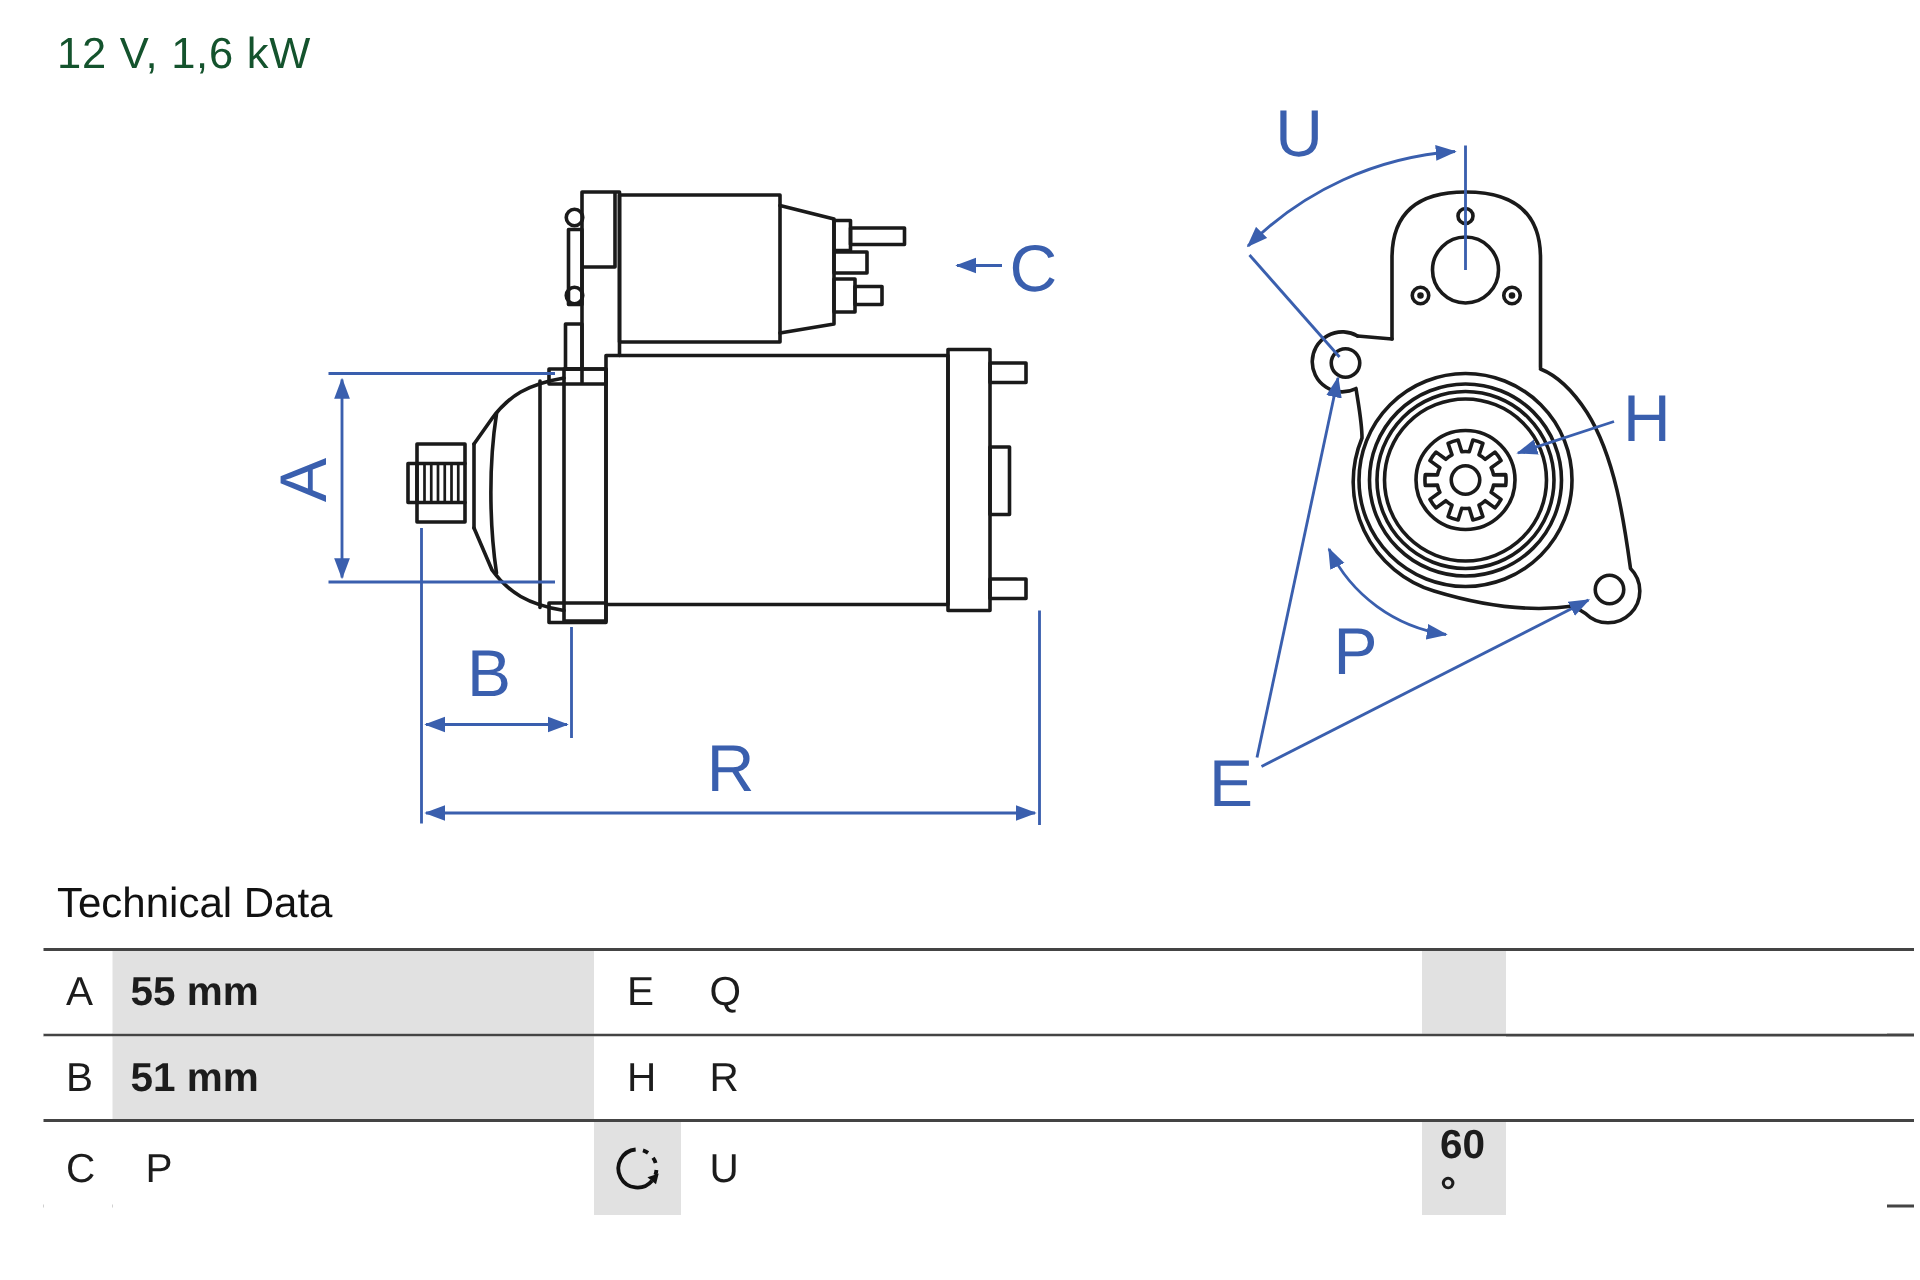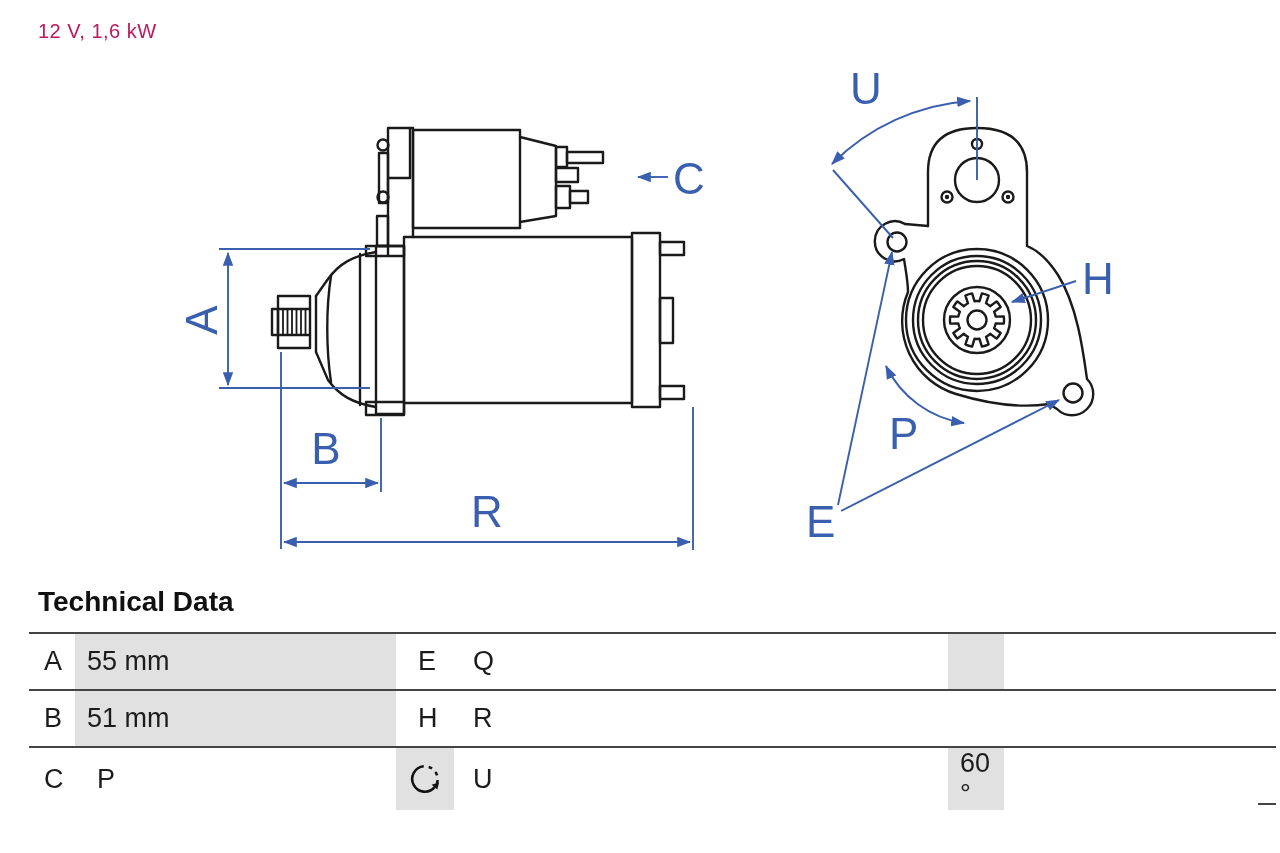--- a/index.html
+++ b/index.html
@@ -1,30 +1,30 @@
 <!DOCTYPE html>
 <html><head>
 <meta charset="utf-8">
 <style>
   html,body{margin:0;padding:0;background:#fff;}
   .page{position:relative;width:1280px;height:853px;background:#ffffff;
         font-family:"Liberation Sans",sans-serif;overflow:hidden;color:#1a1a1a;}
-  .title{position:absolute;left:38px;top:20px;font-size:20px;letter-spacing:.5px;color:#be185d;}
+  .title{position:absolute;left:38px;top:20px;font-size:29px;letter-spacing:.5px;color:#14532d;}
   .drawing{position:absolute;left:0;top:0;}
   .dim-letter{font-family:"Liberation Sans",sans-serif;font-size:44px;fill:#3a5fae;font-weight:400;}
-  .tech-heading{position:absolute;left:38px;top:586px;font-size:28px;font-weight:bold;color:#111;}
+  .tech-heading{position:absolute;left:38px;top:586px;font-size:28px;font-weight:normal;color:#111;}
   .tech-table{position:absolute;left:29px;top:632px;width:1247px;}
   .trow{display:grid;grid-template-columns:46px 321px 58px 494px 56px 254px 18px;
         height:55px;border-top:2px solid #444444;}
   .trow:last-child{border-bottom:2px solid #444444;}
   .cell{display:flex;align-items:center;font-size:27px;color:#1c1c1c;}
   .k{background:#ffffff;padding-left:15px;}
   .k2{padding-left:22px;}
   .k3{padding-left:19px;}
-  .v{background:#e1e1e1;padding-left:12px;}
+  .v{background:#e1e1e1;padding-left:12px;font-weight:bold;}
   .sp{background:#ffffff;}
   .rot-icon{display:block;}
 </style>
 </head>
 <body>
 
 <div class="page">
 
   <div class="title">12 V, 1,6 kW</div>
 

